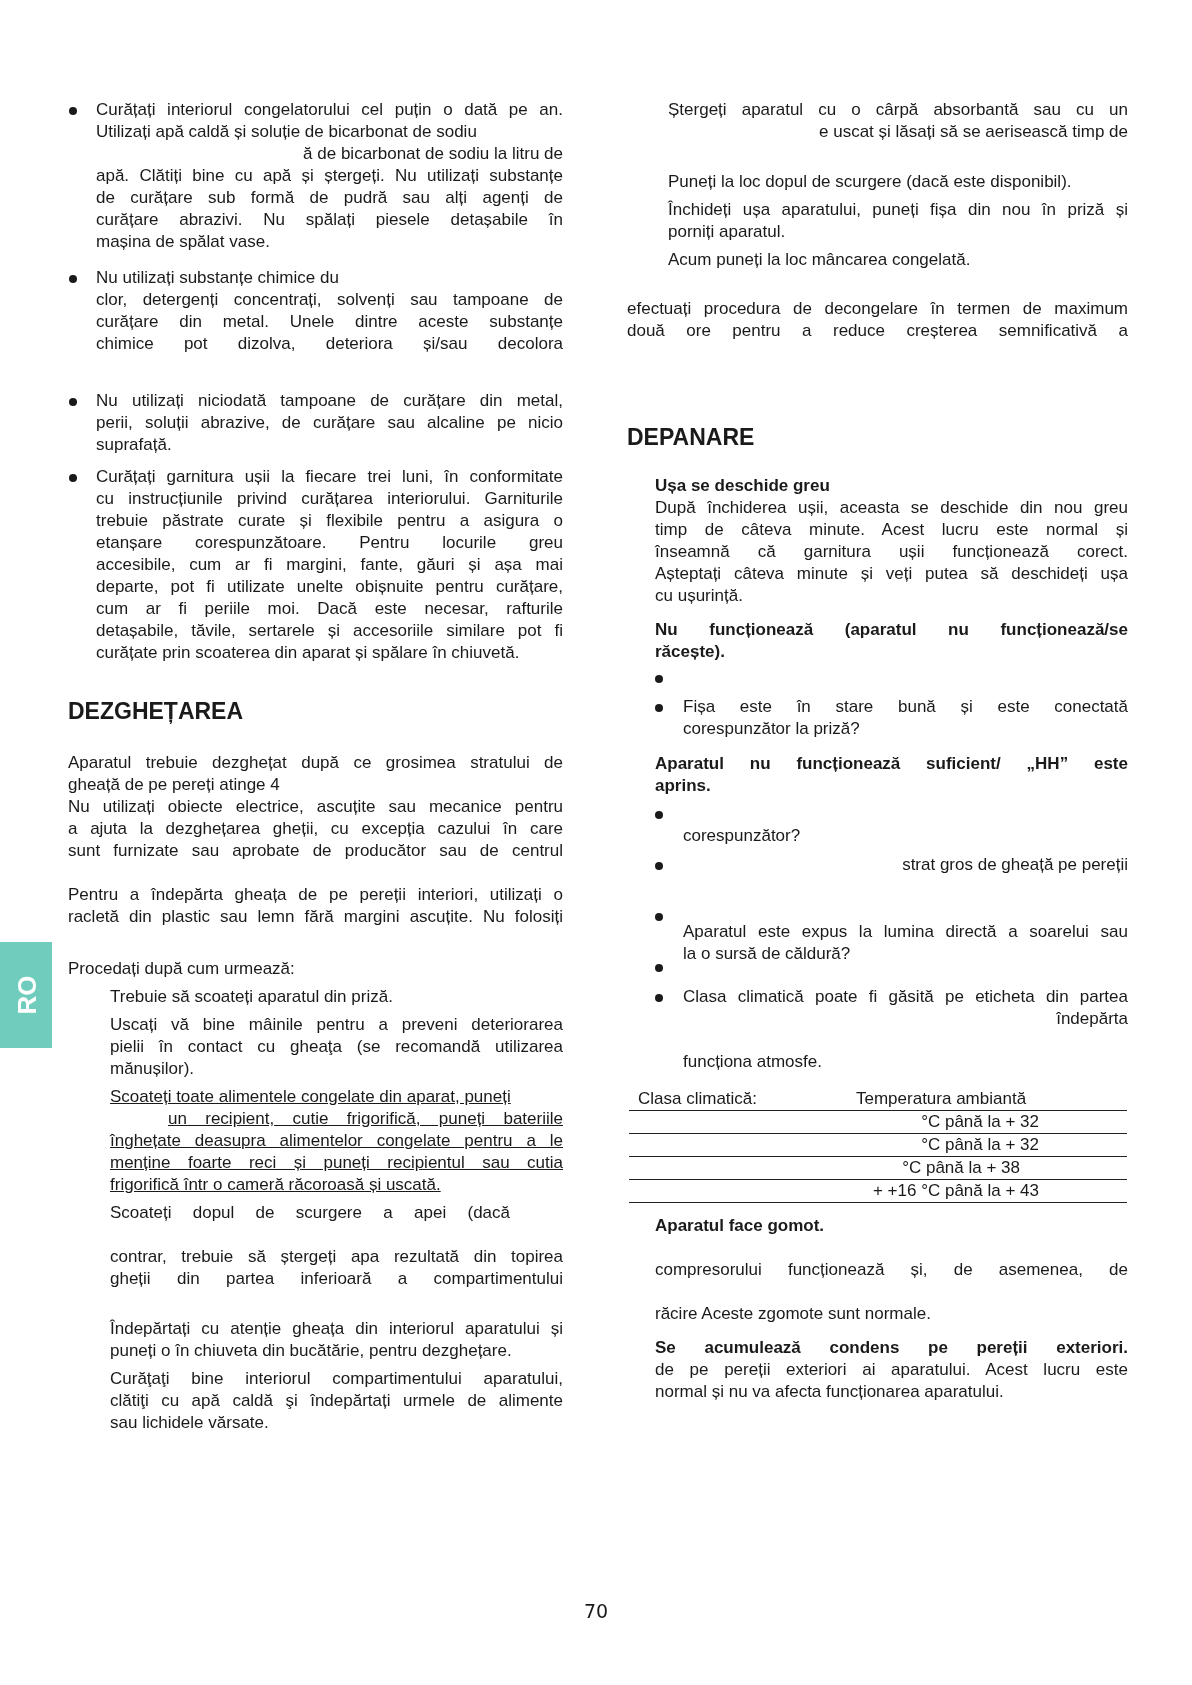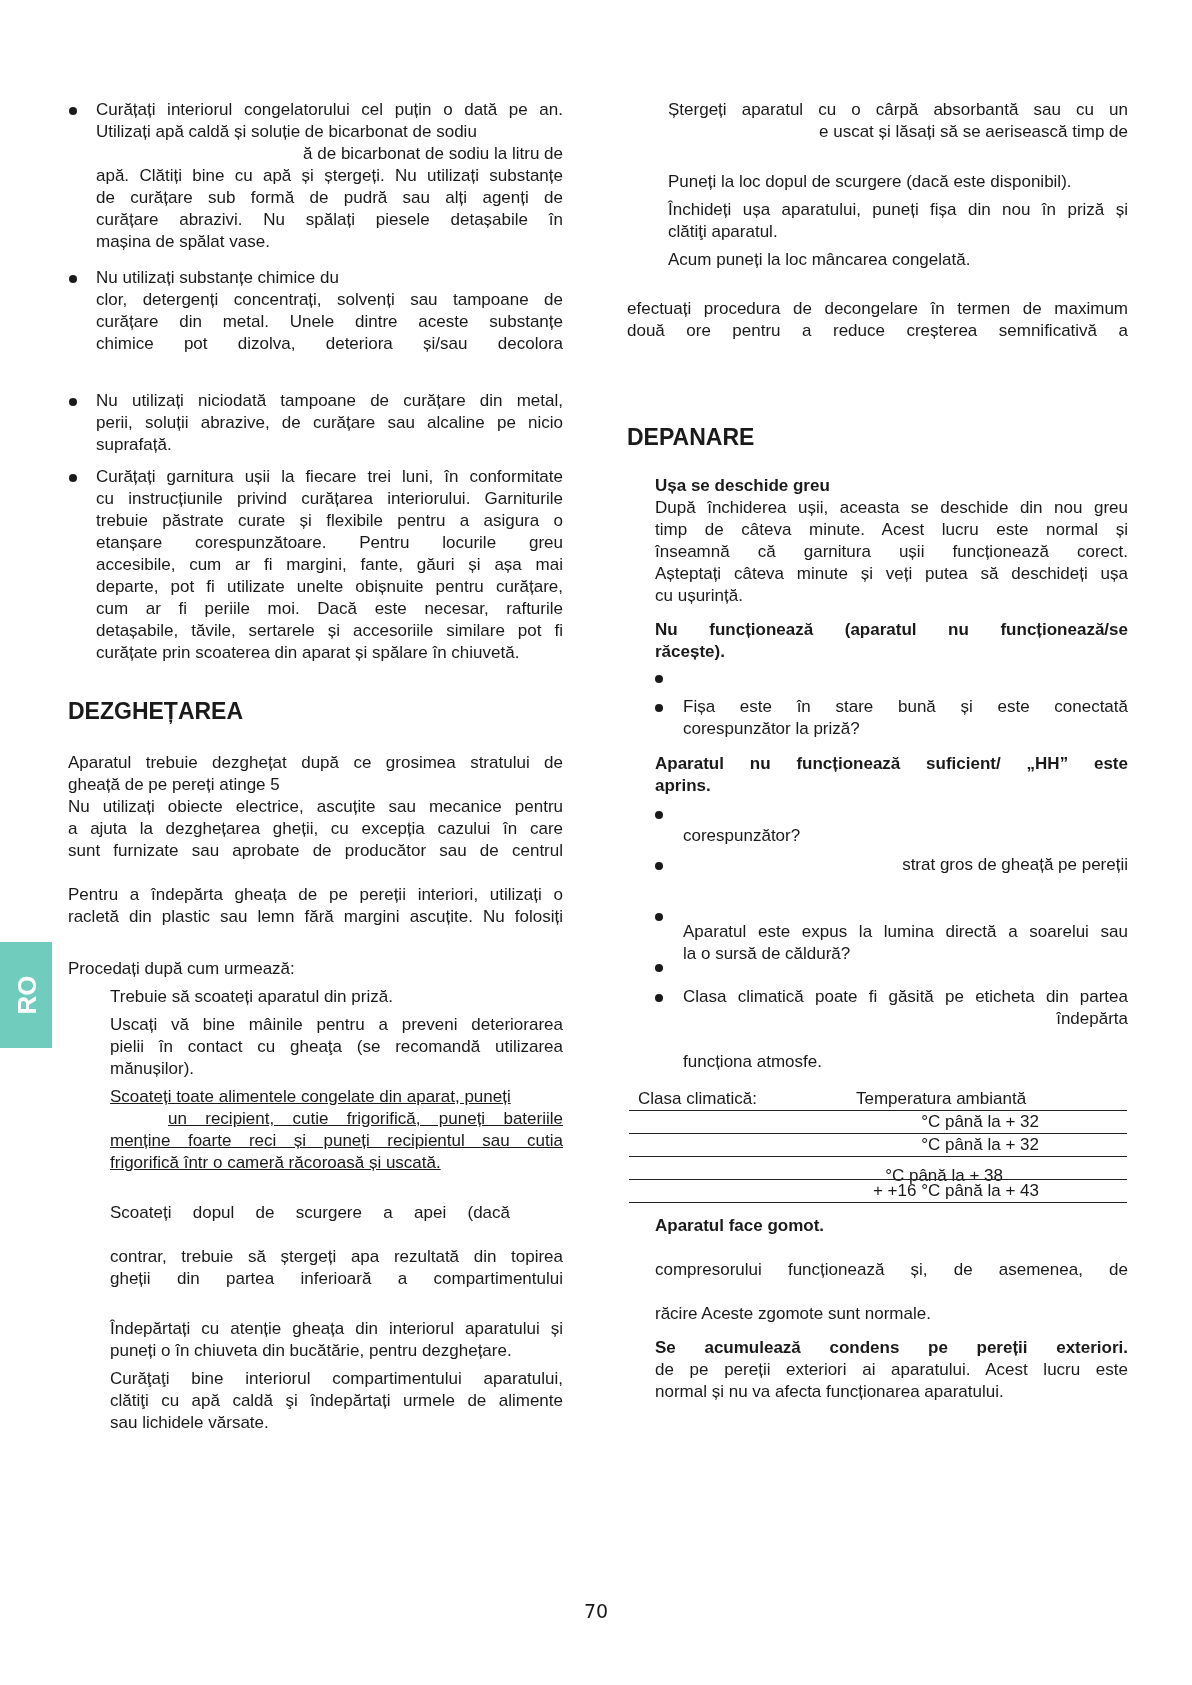--- a/index.html
+++ b/index.html
@@ -64,21 +64,21 @@
     <span class="line j">departe, pot fi utilizate unelte obișnuite pentru curățare,</span>
     <span class="line j">cum ar fi periile moi. Dacă este necesar, rafturile</span>
     <span class="line j">detașabile, tăvile, sertarele și accesoriile similare pot fi</span>
     <span class="line">curățate prin scoaterea din aparat și spălare în chiuvetă.</span>
   </div>
 
   <h2 style="left:68px;top:697px;">DEZGHEȚAREA</h2>
 
   <div class="p" style="left:68px;top:752px;width:495px;">
     <span class="line j">Aparatul trebuie dezghețat după ce grosimea stratului de</span>
-    <span class="line">gheață de pe pereți atinge 5</span>
+    <span class="line">gheață de pe pereți atinge 4</span>
     <span class="line j">Nu utilizați obiecte electrice, ascuțite sau mecanice pentru</span>
     <span class="line j">a ajuta la dezghețarea gheții, cu excepția cazului în care</span>
     <span class="line j">sunt furnizate sau aprobate de producător sau de centrul</span>
   </div>
 
   <div class="p" style="left:68px;top:884px;width:495px;">
     <span class="line j">Pentru a îndepărta gheața de pe pereții interiori, utilizați o</span>
     <span class="line j">racletă din plastic sau lemn fără margini ascuțite. Nu folosiți</span>
   </div>
 
@@ -90,20 +90,21 @@
     <span class="line">Trebuie să scoateți aparatul din priză.</span>
   </div>
   <div class="p" style="left:110px;top:1014px;width:453px;">
     <span class="line j">Uscați vă bine mâinile pentru a preveni deteriorarea</span>
     <span class="line j">pielii în contact cu gheaţa (se recomandă utilizarea</span>
     <span class="line">mănușilor).</span>
   </div>
   <div class="p" style="left:110px;top:1086px;width:453px;text-decoration:underline;">
     <span class="line">Scoateți toate alimentele congelate din aparat, puneți</span>
     <span class="line j" style="padding-left:58px;">un recipient, cutie frigorifică, puneți bateriile</span>
+    <span class="line j">înghețate deasupra alimentelor congelate pentru a le</span>
     <span class="line j">menține foarte reci și puneți recipientul sau cutia</span>
     <span class="line">frigorifică într o cameră răcoroasă și uscată.</span>
   </div>
   <div class="p" style="left:110px;top:1202px;width:400px;">
     <span class="line j">Scoateți dopul de scurgere a apei (dacă</span>
   </div>
   <div class="p" style="left:110px;top:1246px;width:453px;">
     <span class="line j">contrar, trebuie să ștergeți apa rezultată din topirea</span>
     <span class="line j">gheții din partea inferioară a compartimentului</span>
   </div>
@@ -125,21 +126,21 @@
 <div>
   <div class="p" style="left:668px;top:99px;width:460px;">
     <span class="line j">Ștergeți aparatul cu o cârpă absorbantă sau cu un</span>
     <span class="line r">e uscat și lăsați să se aerisească timp de</span>
   </div>
   <div class="p" style="left:668px;top:171px;width:460px;">
     <span class="line">Puneți la loc dopul de scurgere (dacă este disponibil).</span>
   </div>
   <div class="p" style="left:668px;top:199px;width:460px;">
     <span class="line j">Închideți ușa aparatului, puneți fișa din nou în priză și</span>
-    <span class="line">clătiţi aparatul.</span>
+    <span class="line">porniți aparatul.</span>
   </div>
   <div class="p" style="left:668px;top:249px;width:460px;">
     <span class="line">Acum puneți la loc  mâncarea congelată.</span>
   </div>
 
   <div class="p" style="left:627px;top:298px;width:501px;">
     <span class="line j">efectuați procedura de decongelare în termen de maximum</span>
     <span class="line j">două ore pentru a reduce creșterea semnificativă a</span>
   </div>
 
@@ -198,21 +199,21 @@
   </div>
   <div class="rule" style="top:1110px;"></div>
   <div class="p" style="left:629px;top:1111px;width:410px;">
     <span class="line r">°C până la + 32</span>
   </div>
   <div class="rule" style="top:1133px;"></div>
   <div class="p" style="left:629px;top:1134px;width:410px;">
     <span class="line r">°C până la + 32</span>
   </div>
   <div class="rule" style="top:1156px;"></div>
-  <div class="p" style="left:593px;top:1157px;width:410px;margin-top:8px;">
+  <div class="p" style="left:610px;top:1157px;width:410px;">
     <span class="line r">°C până la + 38</span>
   </div>
   <div class="rule" style="top:1179px;"></div>
   <div class="p" style="left:629px;top:1180px;width:410px;">
     <span class="line r">+ +16 °C până la + 43</span>
   </div>
   <div class="rule" style="top:1202px;"></div>
 
   <div class="p" style="left:655px;top:1215px;width:473px;">
     <span class="line b">Aparatul face   gomot.</span>

